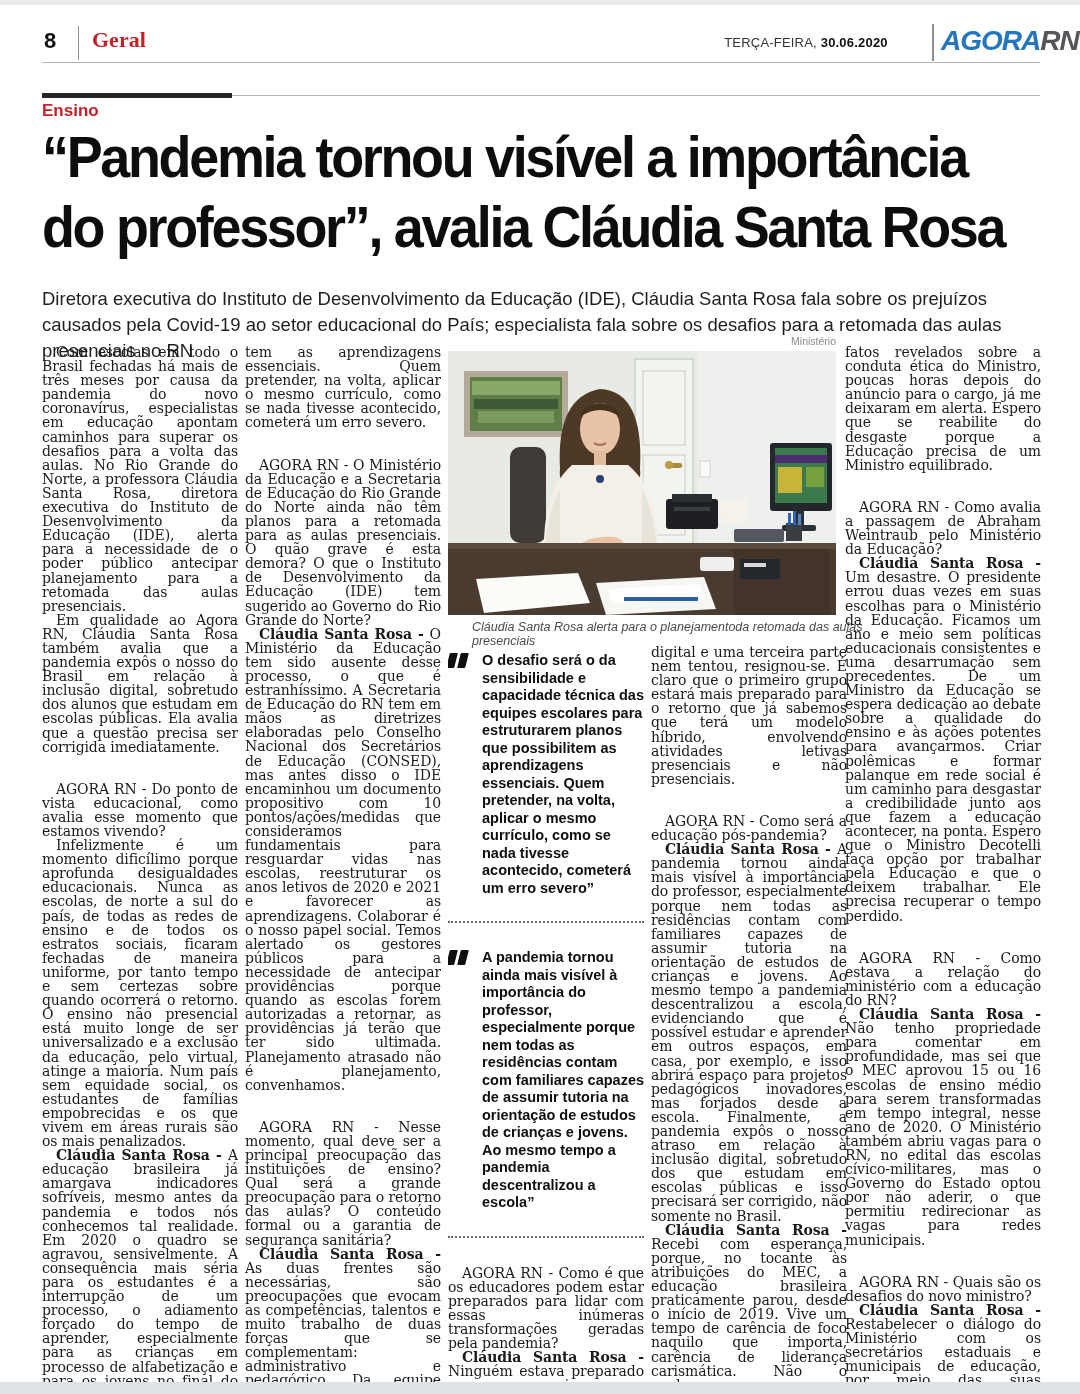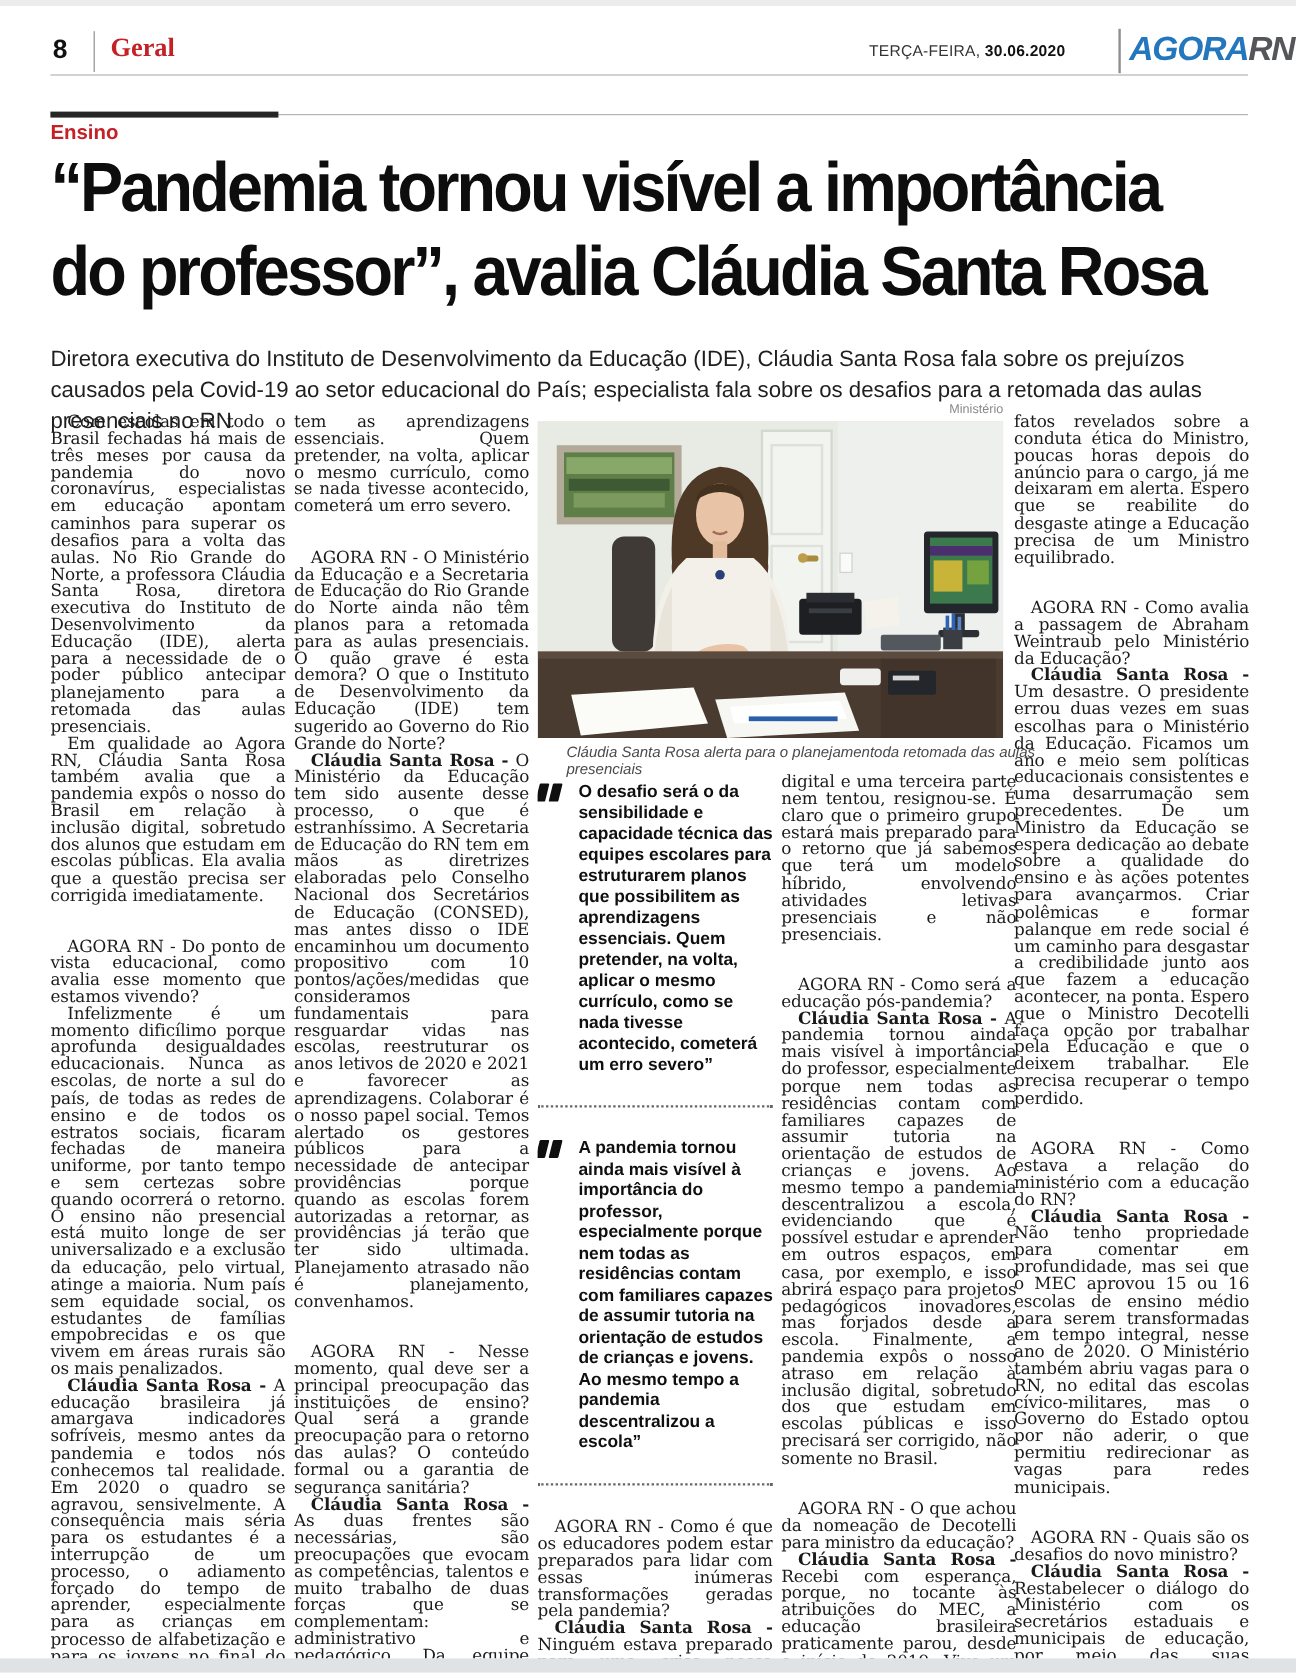--- a/index.html
+++ b/index.html
@@ -190,25 +190,24 @@
     <div class="dotted"></div>
     <div class="pullquote"><span class="qmark"><i></i><i></i></span><span>A pandemia tornou ainda mais visível à importância do professor, especialmente porque nem todas as residências contam com familiares capazes de assumir tutoria na orientação de estudos de crianças e jovens. Ao mesmo tempo a pandemia descentralizou a escola”</span></div>
     <div class="dotted"></div>
     <p class="q indent">AGORA RN - Como é que os educadores podem estar preparados para lidar com essas inúmeras transformações geradas pela pandemia?</p>
     <p class="body-p indent"><b class="lead">Cláudia Santa Rosa - </b>Ninguém estava preparado para uma crise nessa proporção. Uma parte dos educadores vem se reinventando, imersa na mediação de aprendizagens por meio remoto. Uma segunda parte dos professores pretendeu se reinventar, mas foi atropelada por pronunciamentos desencorajadores, apoiados no discurso da falta de condições de acesso de 100% dos estudantes ao</p>
   </div>
 <div class="col col4">
     <p class="body-p">digital e uma terceira parte nem tentou, resignou-se. É claro que o primeiro grupo estará mais preparado para o retorno que já sabemos que terá um modelo híbrido, envolvendo atividades letivas presenciais e não presenciais.</p>
     <p class="q indent">AGORA RN - Como será a educação pós-pandemia?</p>
     <p class="body-p indent"><b class="lead">Cláudia Santa Rosa - </b>A pandemia tornou ainda mais visível à importância do professor, especialmente porque nem todas as residências contam com familiares capazes de assumir tutoria na orientação de estudos de crianças e jovens. Ao mesmo tempo a pandemia descentralizou a escola, evidenciando que é possível estudar e aprender em outros espaços, em casa, por exemplo, e isso abrirá espaço para projetos pedagógicos inovadores, mas forjados desde a escola. Finalmente, a pandemia expôs o nosso atraso em relação à inclusão digital, sobretudo dos que estudam em escolas públicas e isso precisará ser corrigido, não somente no Brasil.</p>
-    <p class="q indent">AGORA RN - O que achou da nomeação de Decotelli para ministro da educação?</p>
     <p class="body-p indent"><b class="lead">Cláudia Santa Rosa - </b>Recebi com esperança, porque, no tocante às atribuições do MEC, a educação brasileira praticamente parou, desde o início de 2019. Vive um tempo de carência de foco naquilo que importa, carência de liderança carismática. Não o conheço, mas pessoas sérias, pessoas saudáveis que não cultuam ídolos na política partidária me fizeram comentários positivos sobre a capacidade técnica e de diálogo do Decotelli. Porém, alguns</p>
   </div>
 <div class="col col5">
-    <p class="body-p">fatos revelados sobre a conduta ética do Ministro, poucas horas depois do anúncio para o cargo, já me deixaram em alerta. Espero que se reabilite do desgaste atinge a Educação precisa de um Ministro equilibrado.</p>
+    <p class="body-p">fatos revelados sobre a conduta ética do Ministro, poucas horas depois do anúncio para o cargo, já me deixaram em alerta. Espero que se reabilite do desgaste porque a Educação precisa de um Ministro equilibrado.</p>
     <p class="q indent">AGORA RN - Como avalia a passagem de Abraham Weintraub pelo Ministério da Educação?</p>
     <p class="body-p indent"><b class="lead">Cláudia Santa Rosa - </b>Um desastre. O presidente errou duas vezes em suas escolhas para o Ministério da Educação. Ficamos um ano e meio sem políticas educacionais consistentes e uma desarrumação sem precedentes. De um Ministro da Educação se espera dedicação ao debate sobre a qualidade do ensino e às ações potentes para avançarmos. Criar polêmicas e formar palanque em rede social é um caminho para desgastar a credibilidade junto aos que fazem a educação acontecer, na ponta. Espero que o Ministro Decotelli faça opção por trabalhar pela Educação e que o deixem trabalhar. Ele precisa recuperar o tempo perdido.</p>
     <p class="q indent">AGORA RN - Como estava a relação do ministério com a educação do RN?</p>
     <p class="body-p indent"><b class="lead">Cláudia Santa Rosa - </b>Não tenho propriedade para comentar em profundidade, mas sei que o MEC aprovou 15 ou 16 escolas de ensino médio para serem transformadas em tempo integral, nesse ano de 2020. O Ministério também abriu vagas para o RN, no edital das escolas cívico-militares, mas o Governo do Estado optou por não aderir, o que permitiu redirecionar as vagas para redes municipais.</p>
     <p class="q indent">AGORA RN - Quais são os desafios do novo ministro?</p>
     <p class="body-p indent"><b class="lead">Cláudia Santa Rosa - </b>Restabelecer o diálogo do Ministério com os secretários estaduais e municipais de educação, por meio das suas entidades representativas e também com os reitores de universidades e institutos federais; liderar a articulação para apoiar a preparação das escolas para a retomada das atividades presenciais; priorizar a articulação para a aprovação da PEC do FUNDEB permanente; retomar as ações de implementação da Base Nacional Comum Curricular e as metas do Plano Nacional de Educação. São frentes que julgo prioritárias.</p>
   </div>
 
 <div class="edge-bottom"></div>
 

